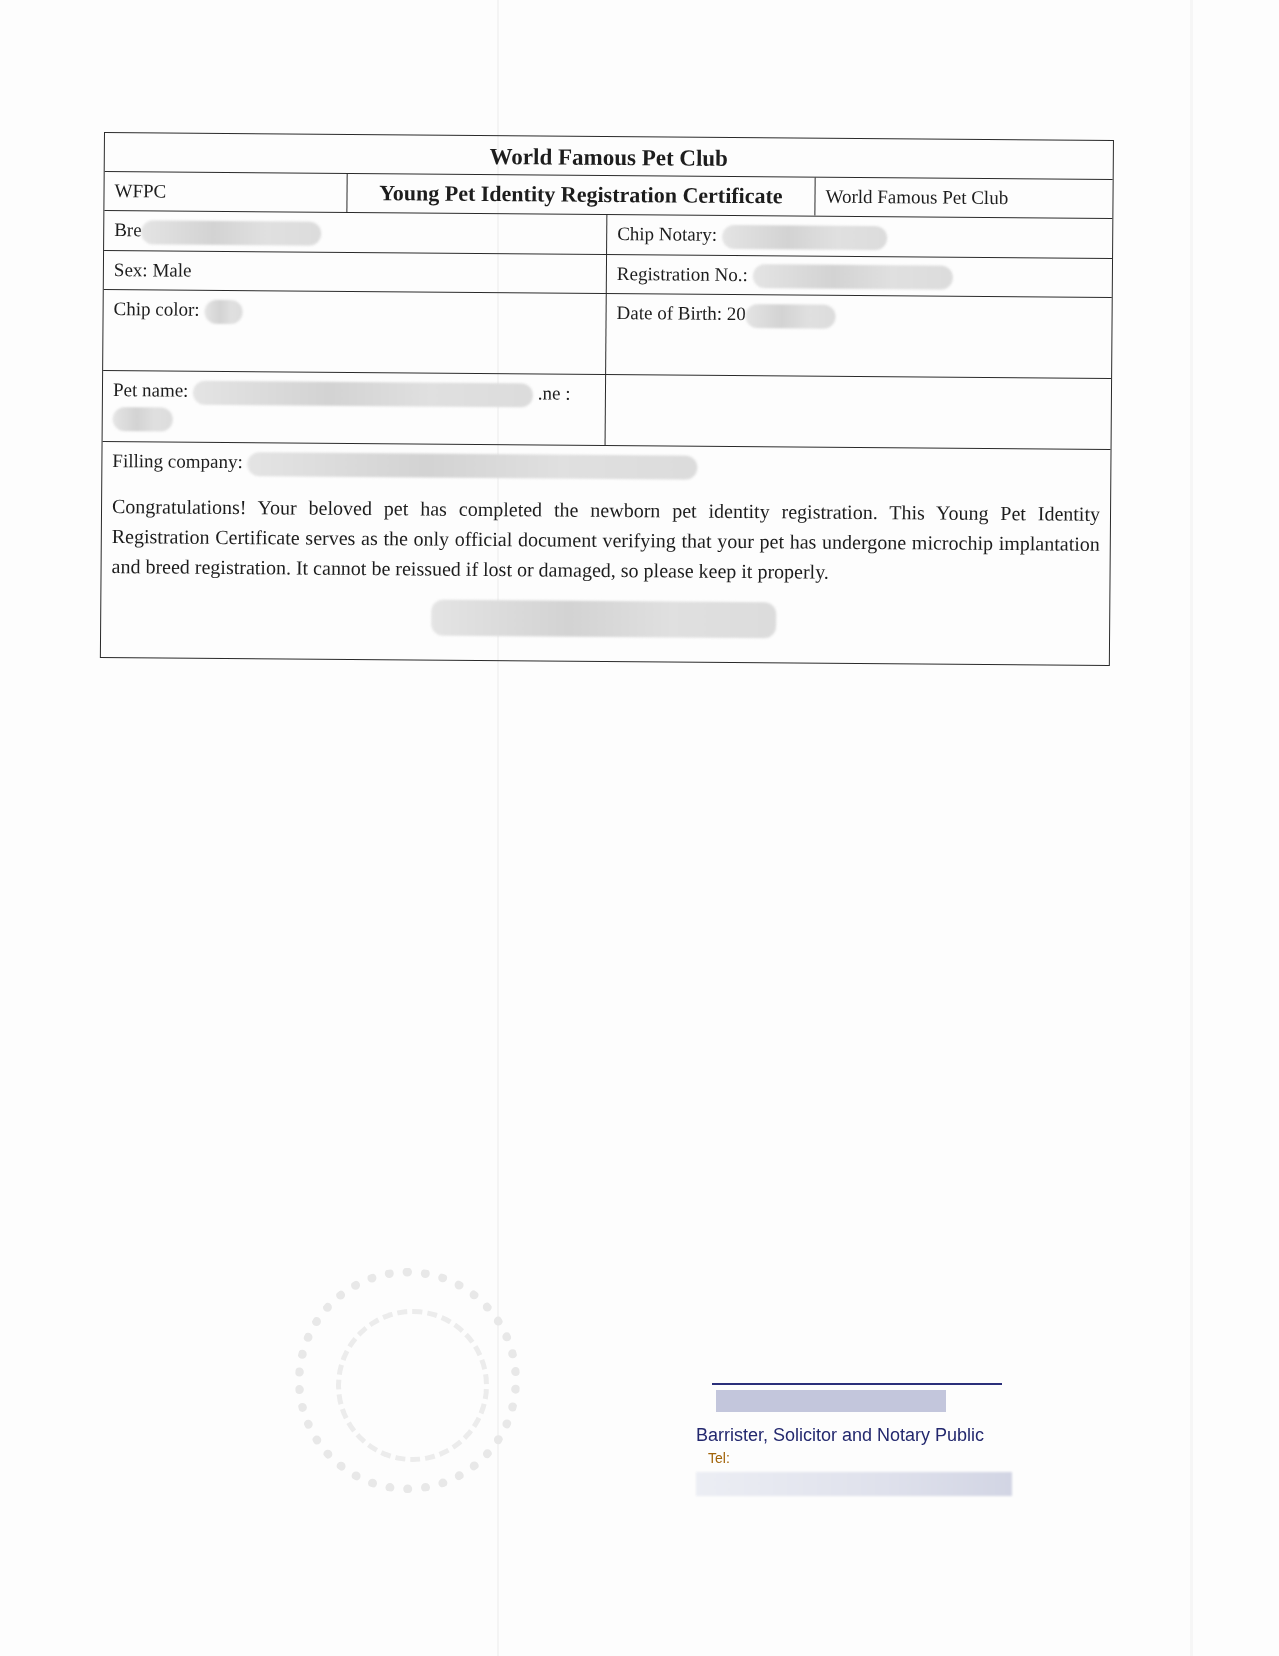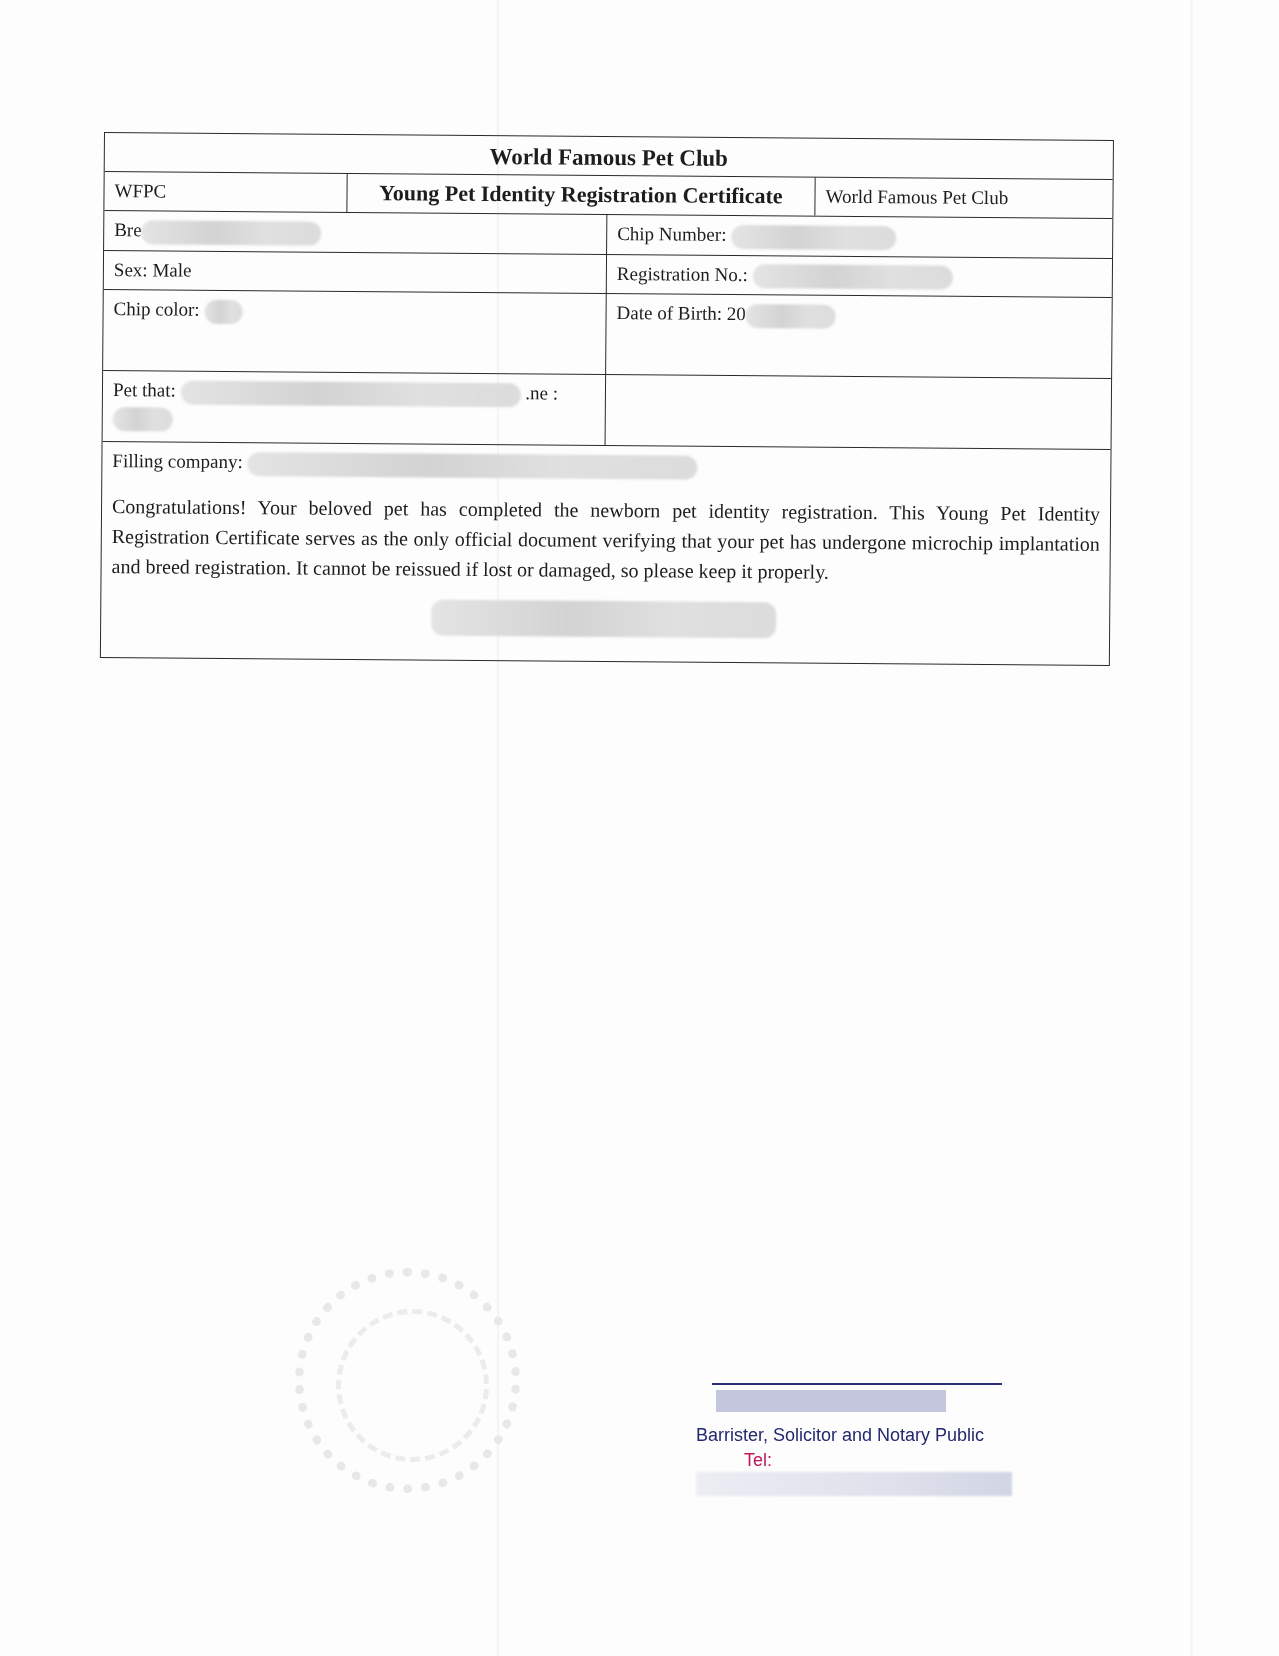--- a/index.html
+++ b/index.html
@@ -35,21 +35,21 @@
     }
     .seal::after {
       content: ""; position: absolute; left: 32px; top: 32px; width: 143px; height: 143px;
       border-radius: 50%; border: 5px dashed #ececec;
     }
     .notary { position: absolute; left: 696px; top: 1380px; width: 320px; }
     .notary-line { position: absolute; left: 16px; top: 3px; width: 290px; height: 2px; background: #2a2f7a; }
     .notary-name { position: absolute; left: 20px; top: 10px; width: 230px; height: 22px; background: #c3c6dc; filter: blur(0.6px); }
     .notary-title { position: absolute; left: 0; top: 45px; font-family: "Liberation Sans", "DejaVu Sans", sans-serif; font-size: 18px; color: #23286e; white-space: nowrap; }
     .notary-addr { position: absolute; left: 0; top: 92px; width: 316px; height: 24px; background: linear-gradient(90deg,#eceef4,#dfe1ec 60%,#d2d5e4); filter: blur(0.8px); }
-    .notary-tel { position: absolute; left: 12px; top: 70px; font-family: "Liberation Sans", sans-serif; font-size: 18px; color: #be185d; margin-left: 36px; }
+    .notary-tel { position: absolute; left: 12px; top: 70px; font-family: "Liberation Sans", sans-serif; font-size: 14px; color: #a16207; }
   </style>
 </head>
 <body>
 
 <div class="crease"></div>
 <div class="crease2"></div>
 
 <div class="cert">
   <div class="row title-row">
     <div class="cell">World Famous Pet Club</div>
@@ -59,21 +59,21 @@
     <div class="cell" style="width:242px;">WFPC</div>
     <div class="cell vline subtitle" style="width:468px;">Young Pet Identity Registration Certificate</div>
     <div class="cell vline" style="flex:1;">World Famous Pet Club</div>
   </div>
 
   <div class="row">
     <div class="cell" style="width:502px;">
       <span>Bre</span><span class="redact" style="width:180px;"></span>
     </div>
     <div class="cell vline" style="flex:1;">
-      <span>Chip Number:</span>
+      <span>Chip Notary:</span>
       <span class="redact" style="width:165px;"></span>
     </div>
   </div>
 
   <div class="row">
     <div class="cell" style="width:502px;">Sex: Male</div>
     <div class="cell vline" style="flex:1;">
       <span>Registration No.:</span>
       <span class="redact" style="width:200px;"></span>
     </div>
@@ -84,21 +84,21 @@
       <span>Chip color:</span>
       <span class="redact" style="width:38px;"></span>
     </div>
     <div class="cell vline" style="flex:1;">
       <span>Date of Birth: 20</span><span class="redact" style="width:90px;"></span>
     </div>
   </div>
 
   <div class="row" style="height:70px;">
     <div class="cell" style="width:502px;">
-      <span>Pet that:</span>
+      <span>Pet name:</span>
       <span class="redact" style="width:340px;"></span>
       <span>.ne :</span><br>
       <span class="redact" style="width:60px;"></span>
     </div>
     <div class="cell vline" style="flex:1;"></div>
   </div>
 
   <div class="row" style="display:block;">
     <div class="cell">
       <span>Filling company:</span>

